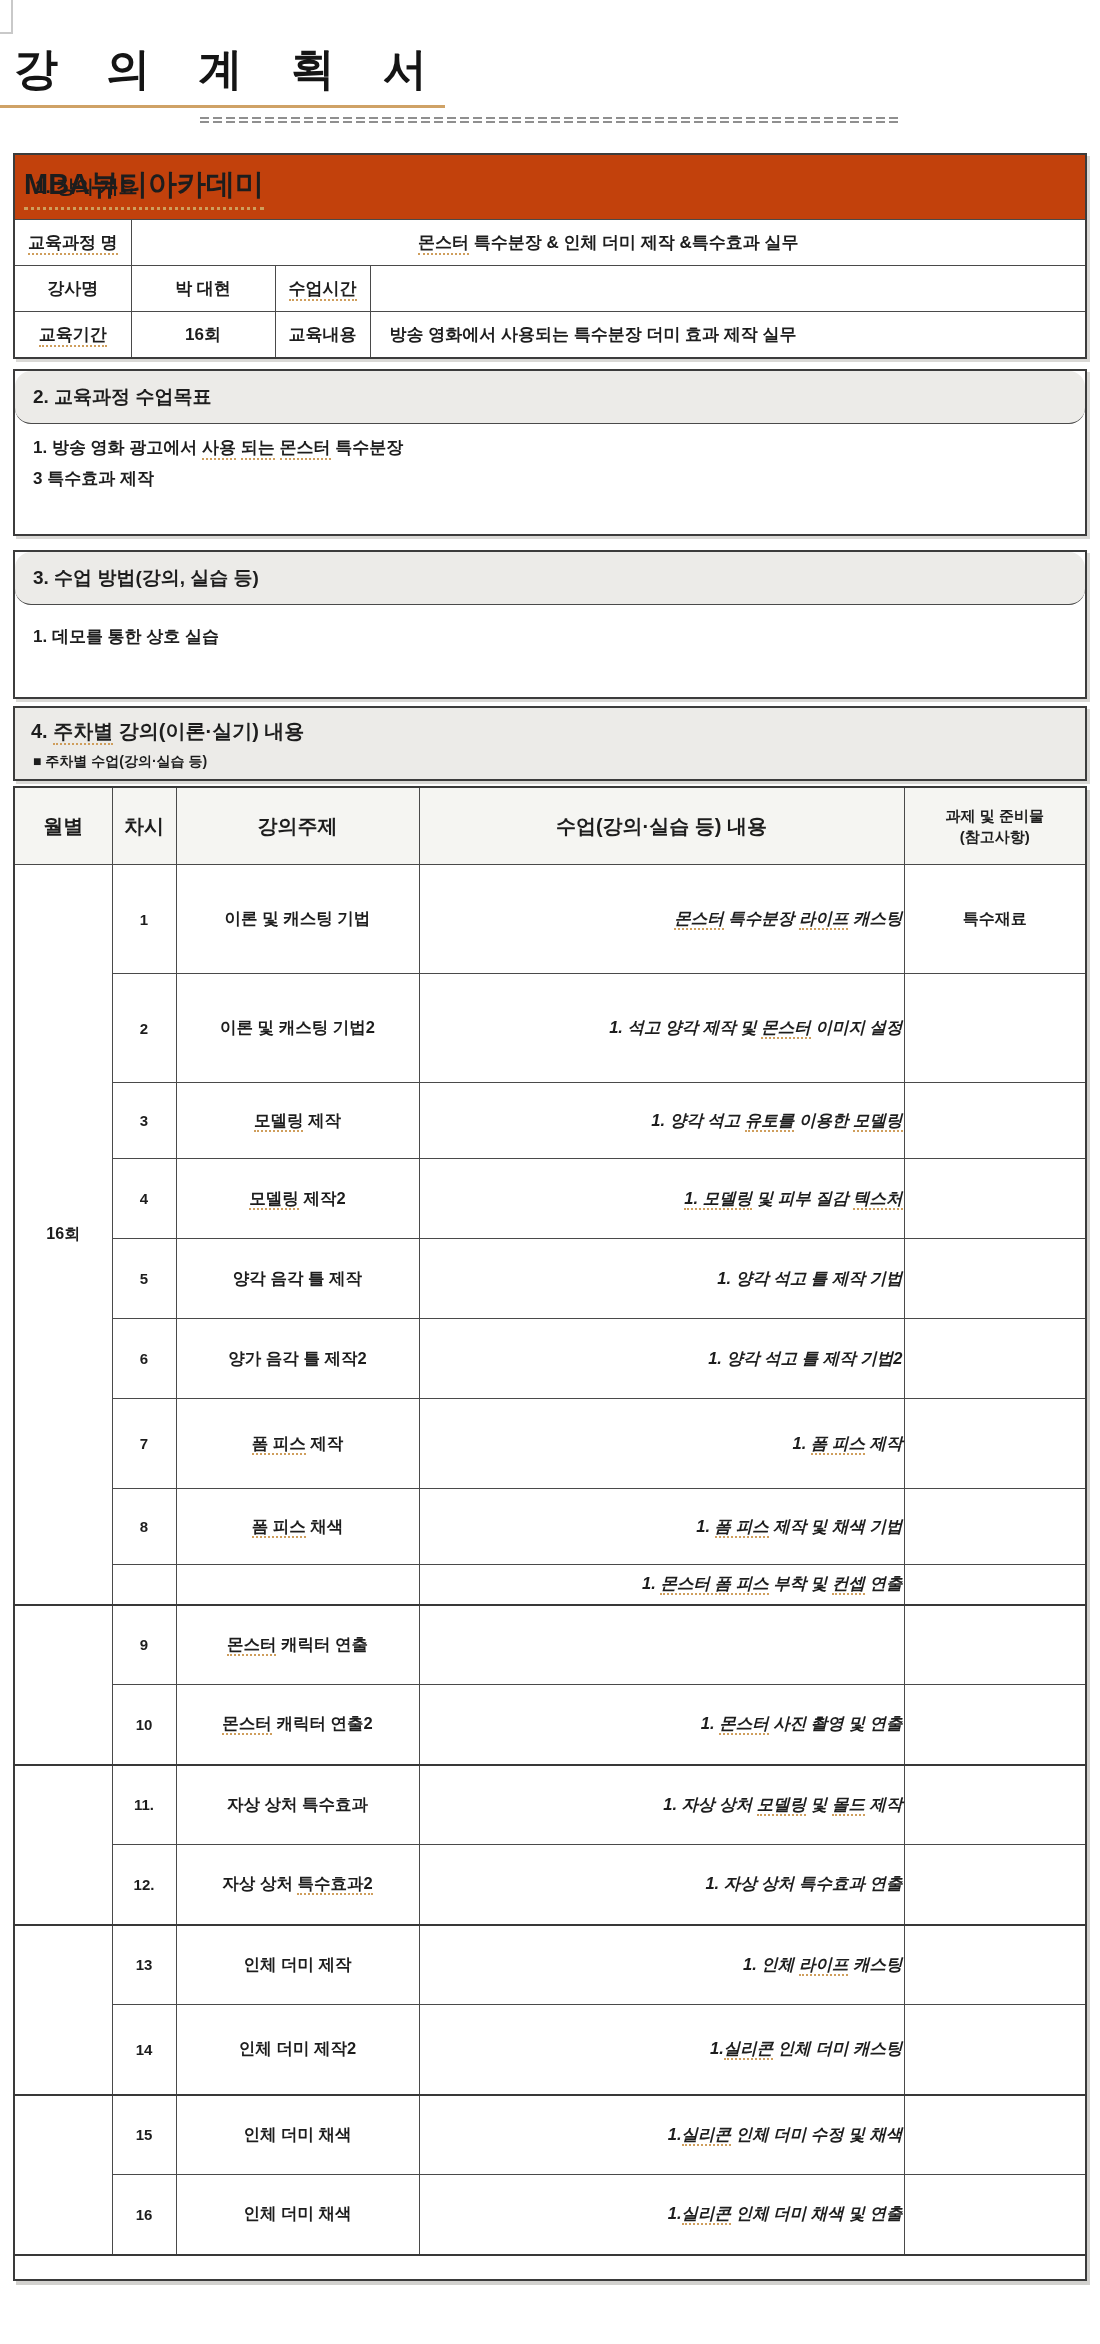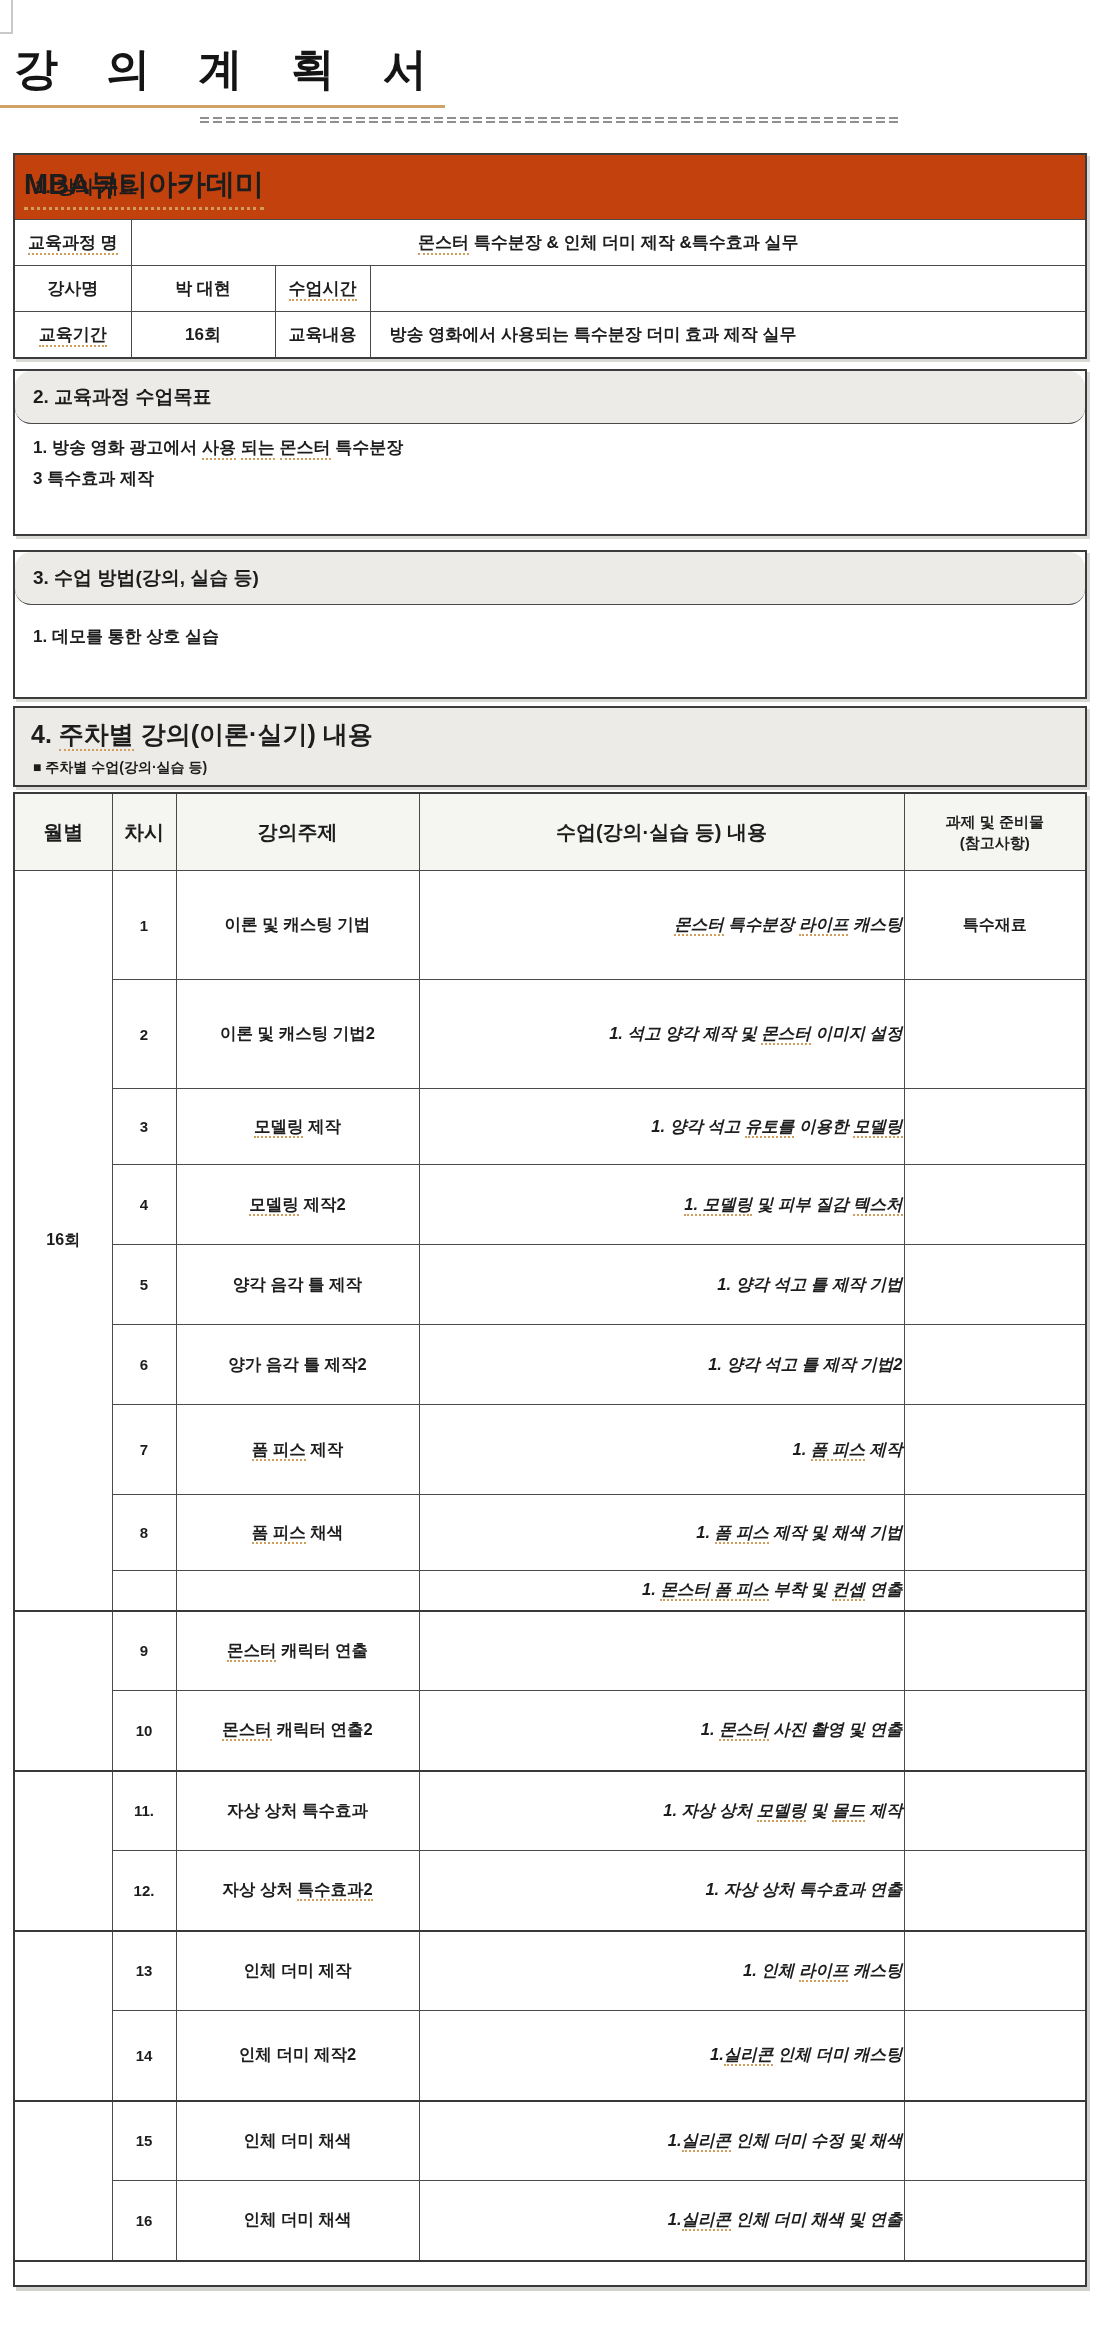--- a/index.html
+++ b/index.html
@@ -40,21 +40,21 @@
   
   .sec{border:2px solid #3c3c3c;background:#fff;}
   .sec .sec-h{background:#ecebe8;border-bottom:1px solid #4a4a4a;
               font-size:19px;font-weight:700;padding:13px 0 13px 18px;border-radius:16px;}
   .sec .sec-b{padding:14px 18px 0 18px;font-size:17px;font-weight:600;border-radius:12px;}
   .sec .sec-b p{margin:0 0 12px 0;line-height:19px;}
   .m-top10{margin-top:10px;} .m-top14{margin-top:14px;} .m-top7{margin-top:7px;} .m-top5{margin-top:5px;}
   .sec2 .sec-b{height:96px;}
   .sec3 .sec-b{height:70px;padding-top:22px;}
   .sec4{background:#ecebe8;border:2px solid #3c3c3c;padding:10px 0 8px 16px;}
-  .sec4 .h4{font-size:25px;font-weight:700;margin:0;}
+  .sec4 .h4{font-size:20px;font-weight:700;margin:0;}
   .sec4 .sub4{font-size:14px;font-weight:600;margin:8px 0 0 2px;}
 
   
   .t2{margin-top:5px;border:2px solid #3a3a3a;}
   .t2 th,.t2 td{border:1px solid #4a4a4a;vertical-align:middle;}
   .t2 thead th{height:74px;background:#f5f5f2;font-size:20px;font-weight:700;text-align:center;}
   .t2 .task-h{line-height:21px;font-size:15px;}
   .c-month{text-align:center;font-size:16px;font-weight:700;}
   .c-no{text-align:center;font-size:15px;font-weight:600;}
   .c-topic{text-align:center;font-size:16.5px;font-weight:600;}

